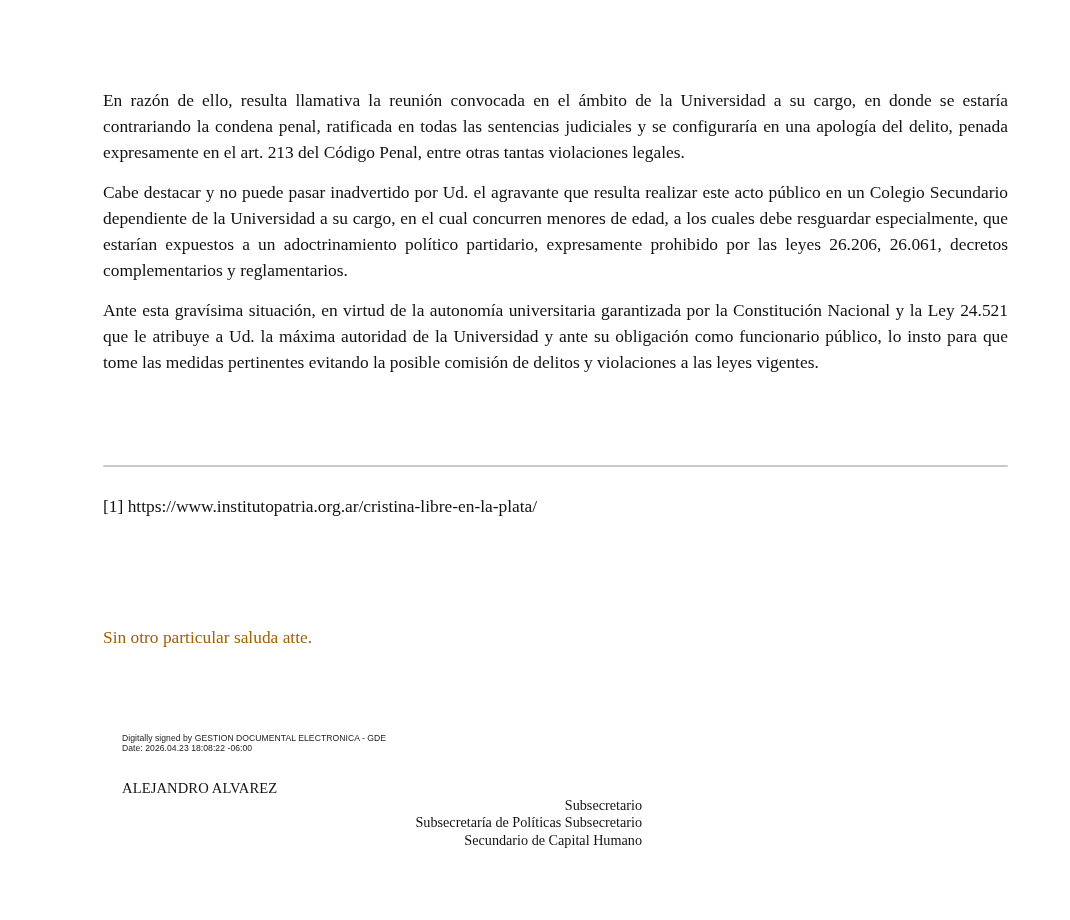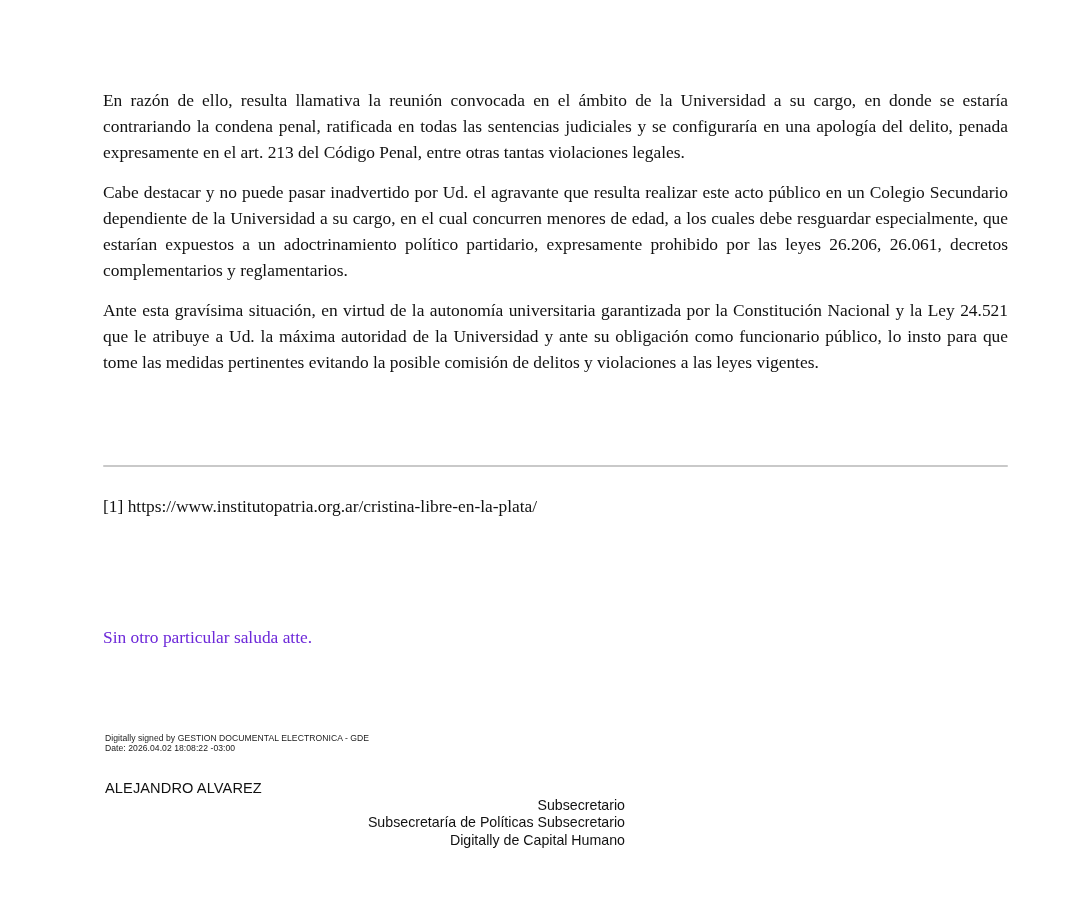--- a/index.html
+++ b/index.html
@@ -64,43 +64,43 @@
     color: #111111;
     white-space: nowrap;
   }
   .closing {
     position: absolute;
     left: 103px;
     top: 593px;
     width: 905px;
     font-size: 17.4px;
     line-height: 24px;
-    color: #6d28d9;
+    color: #a16207;
   }
   .signature-block {
     position: absolute;
-    left: 105px;
+    left: 122px;
     top: 702px;
     width: 520px;
   }
   .sig-stamp {
     font-family: "Liberation Sans", "DejaVu Sans", sans-serif;
     font-size: 8.6px;
     line-height: 9.8px;
     color: #1a1a1a;
     letter-spacing: 0.05px;
     white-space: nowrap;
   }
   .sig-stamp div {
     margin: 0;
     padding: 0;
   }
   .sig-name-block {
     margin-top: 25px;
-    font-family: Liberation Sans, sans-serif;
+    font-family: Liberation Serif, serif;
     color: #111111;
   }
   .sig-name {
     font-size: 14.6px;
     line-height: 18px;
     letter-spacing: 0.1px;
     white-space: nowrap;
   }
   .sig-line {
     font-size: 14.2px;
@@ -124,23 +124,23 @@
     <div class="rule"></div>
   </div>
 
   <div class="footnote">[1] https://www.institutopatria.org.ar/cristina-libre-en-la-plata/</div>
 
   <div class="closing">Sin otro particular saluda atte.</div>
 
   <div class="signature-block">
     <div class="sig-stamp">
       <div>Digitally signed by GESTION DOCUMENTAL ELECTRONICA - GDE</div>
-      <div>Date: 2026.04.02 18:08:22 -03:00</div>
+      <div>Date: 2026.04.23 18:08:22 -06:00</div>
     </div>
     <div class="sig-name-block">
       <div class="sig-name">ALEJANDRO ALVAREZ</div>
       <div class="sig-line">Subsecretario</div>
       <div class="sig-line">Subsecretaría de Políticas Subsecretario</div>
-      <div class="sig-line">Digitally de Capital Humano</div>
+      <div class="sig-line">Secundario de Capital Humano</div>
     </div>
   </div>
 
 </div>
 
 </body></html>

